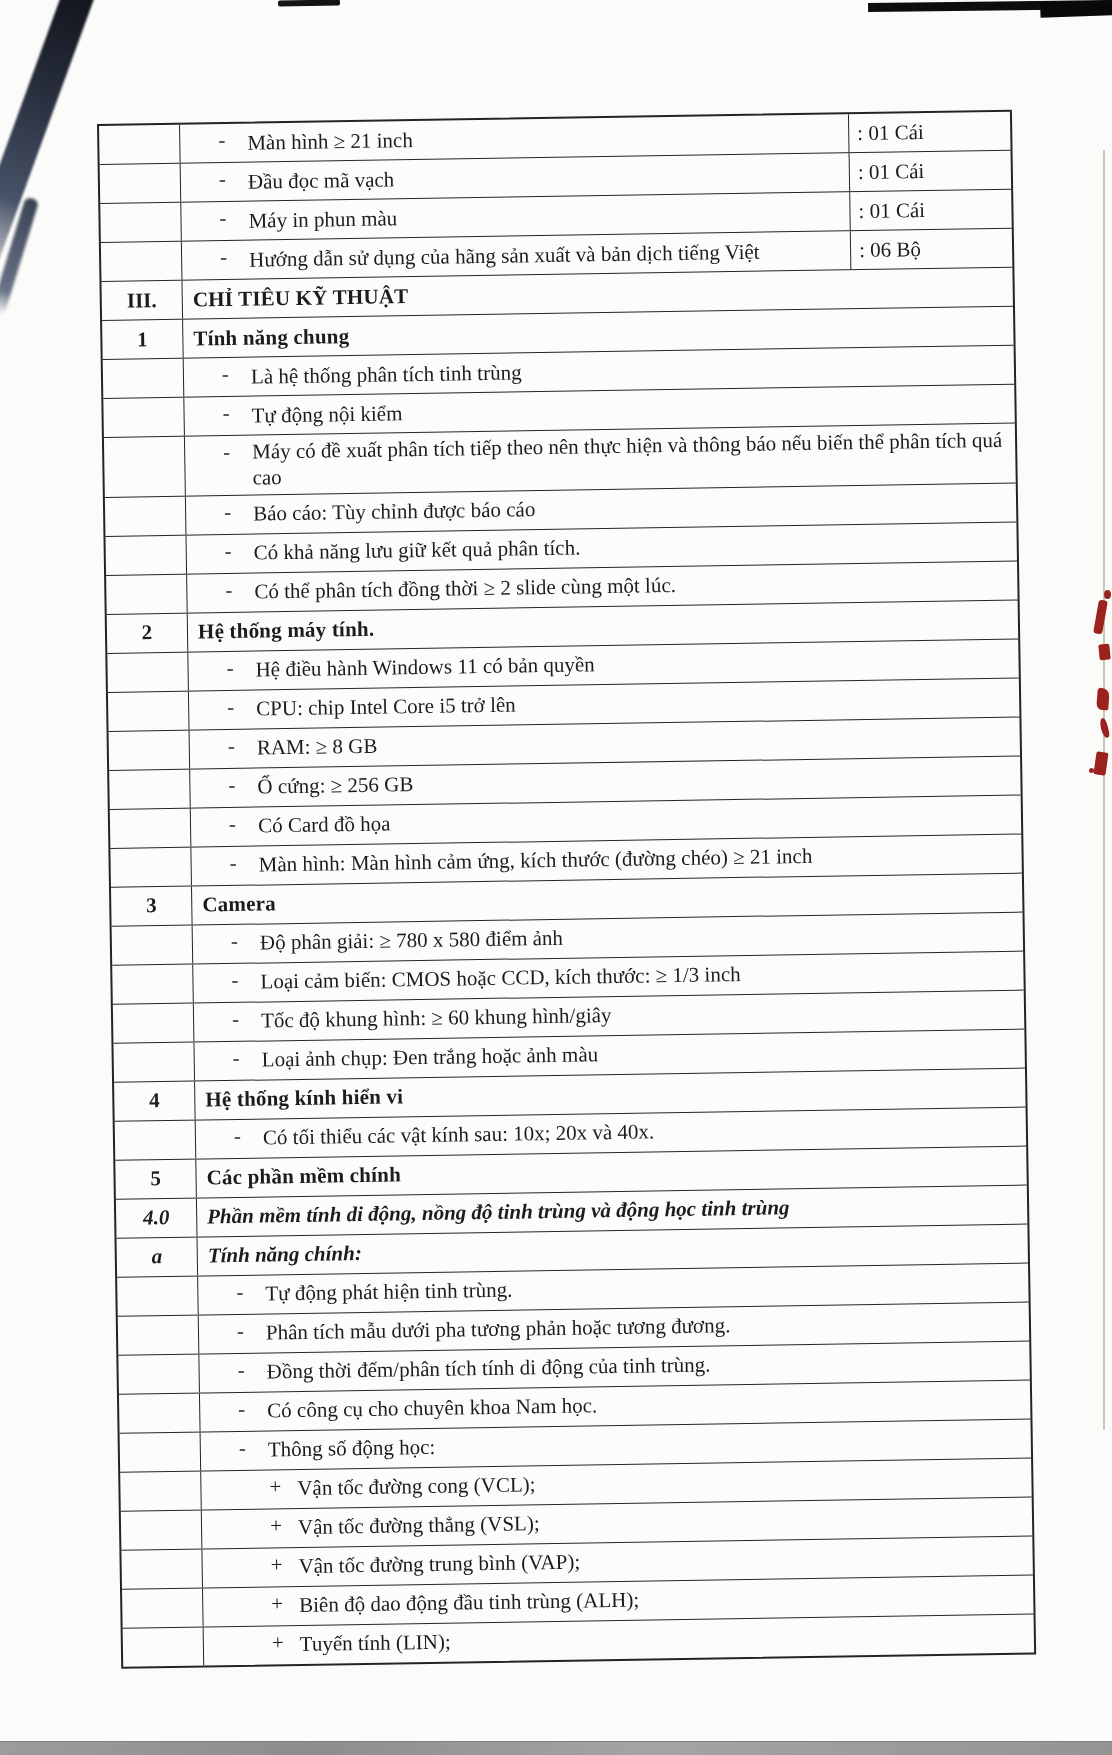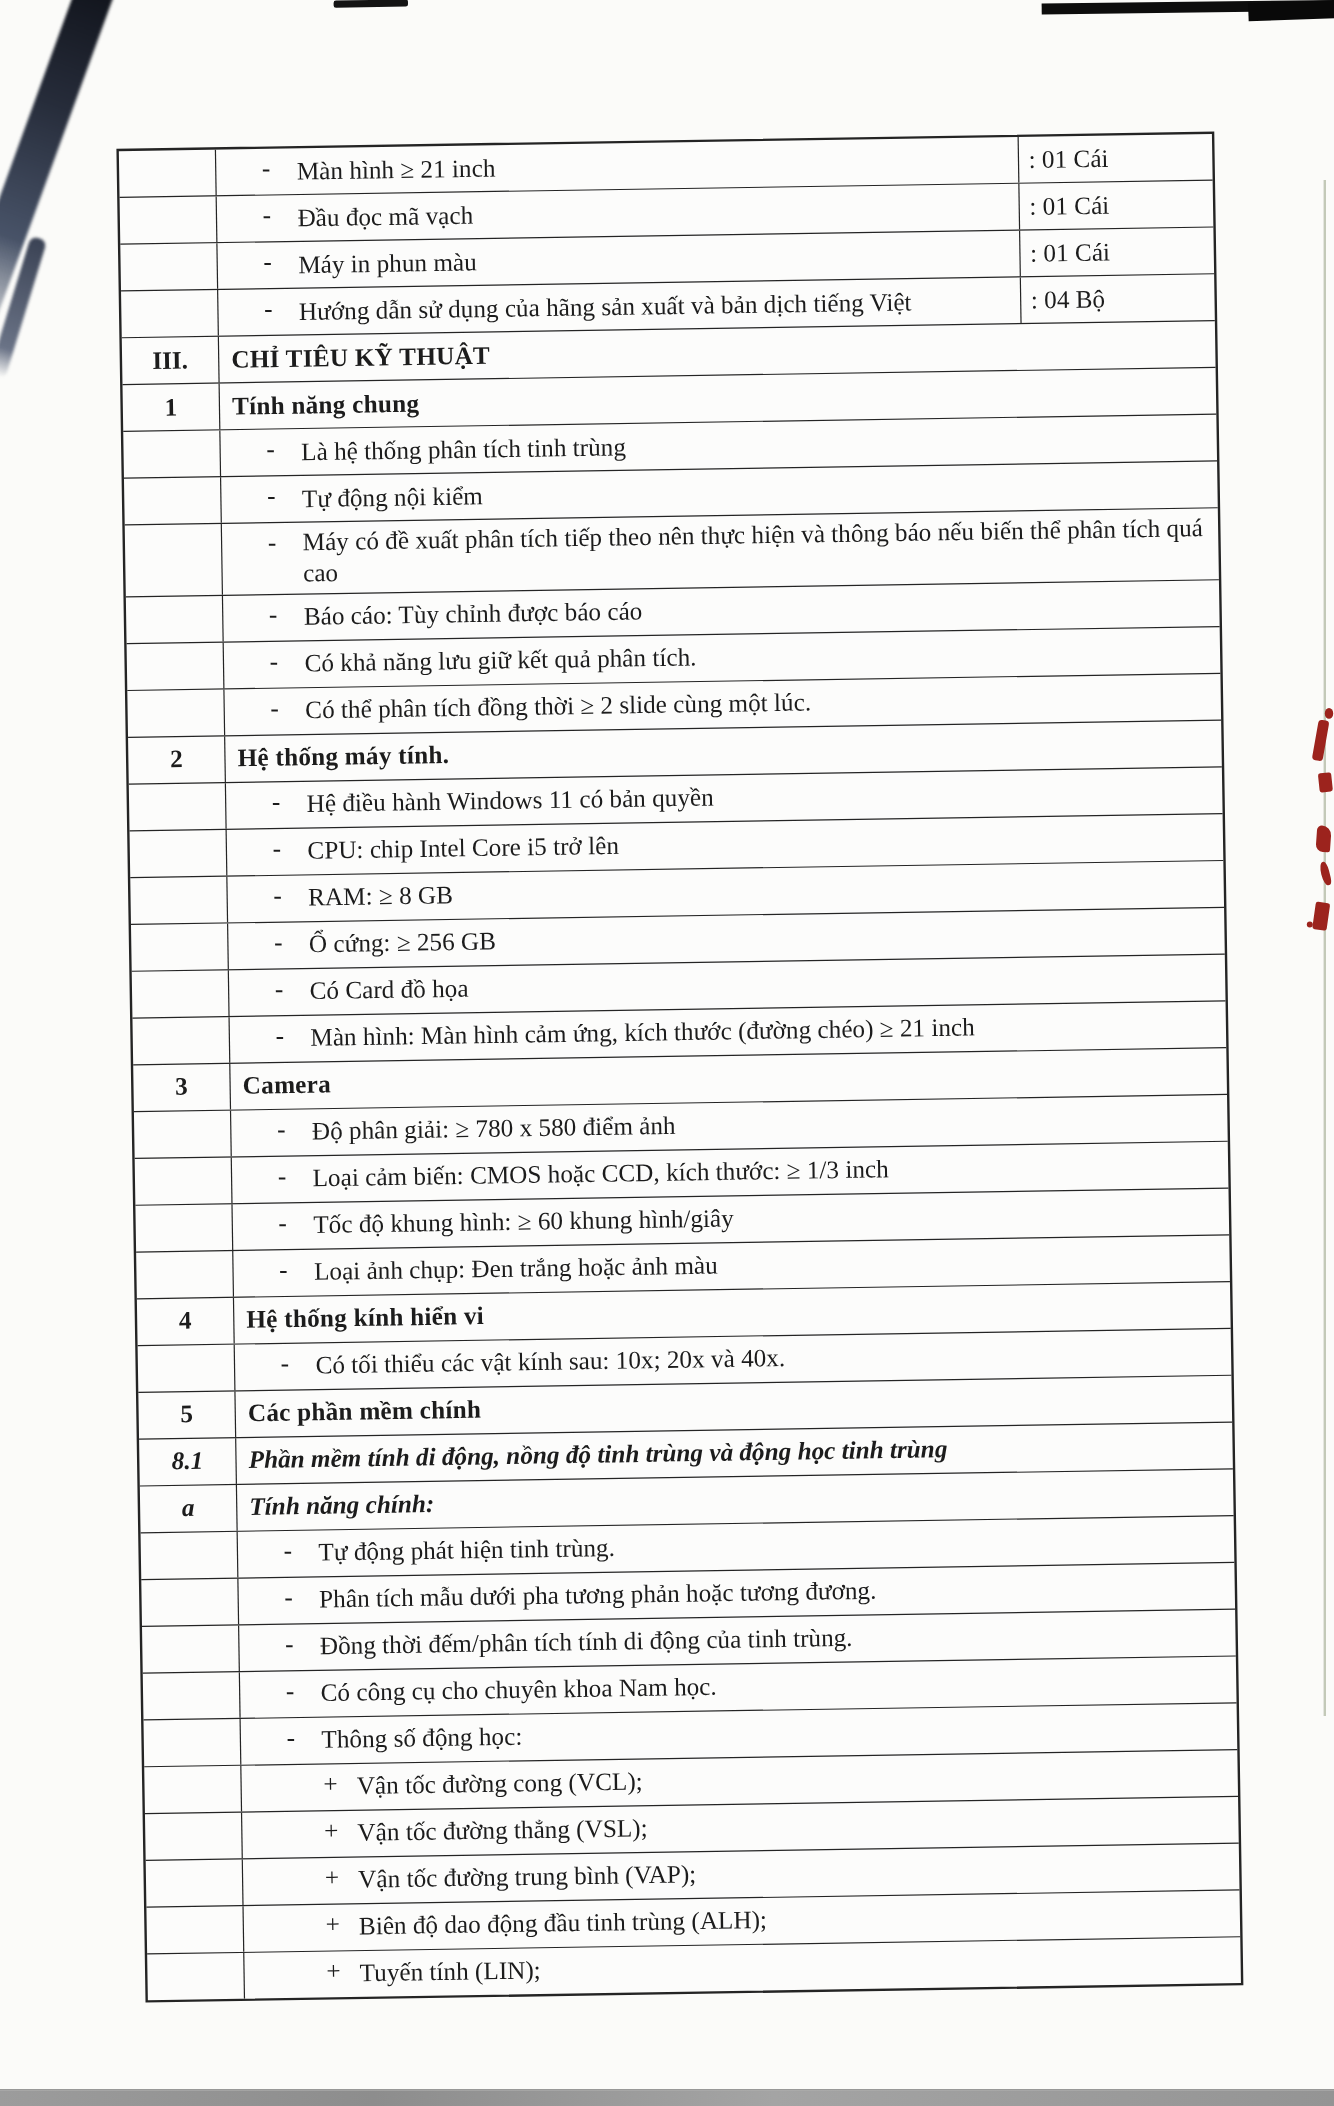--- a/index.html
+++ b/index.html
@@ -120,21 +120,21 @@
         <span>: 01 Cái</span>
       </div>
     </div>
     <div class="row">
       <div class="cell num"></div>
       <div class="cell content">
         <span class="marker dash">-</span>
         <span class="text">Hướng dẫn sử dụng của hãng sản xuất và bản dịch tiếng Việt</span>
       </div>
       <div class="cell qty">
-        <span>: 04 Bộ</span>
+        <span>: 06 Bộ</span>
       </div>
     </div>
     <div class="row header">
       <div class="cell num">
         <span>III.</span>
       </div>
       <div class="cell content">
         <span class="text">CHỈ TIÊU KỸ THUẬT</span>
       </div>
     </div>
@@ -292,21 +292,21 @@
     <div class="row header">
       <div class="cell num">
         <span>5</span>
       </div>
       <div class="cell content">
         <span class="text">Các phần mềm chính</span>
       </div>
     </div>
     <div class="row header-italic">
       <div class="cell num">
-        <span>8.1</span>
+        <span>4.0</span>
       </div>
       <div class="cell content">
         <span class="text">Phần mềm tính di động, nồng độ tinh trùng và động học tinh trùng</span>
       </div>
     </div>
     <div class="row header-italic">
       <div class="cell num">
         <span>a</span>
       </div>
       <div class="cell content">

